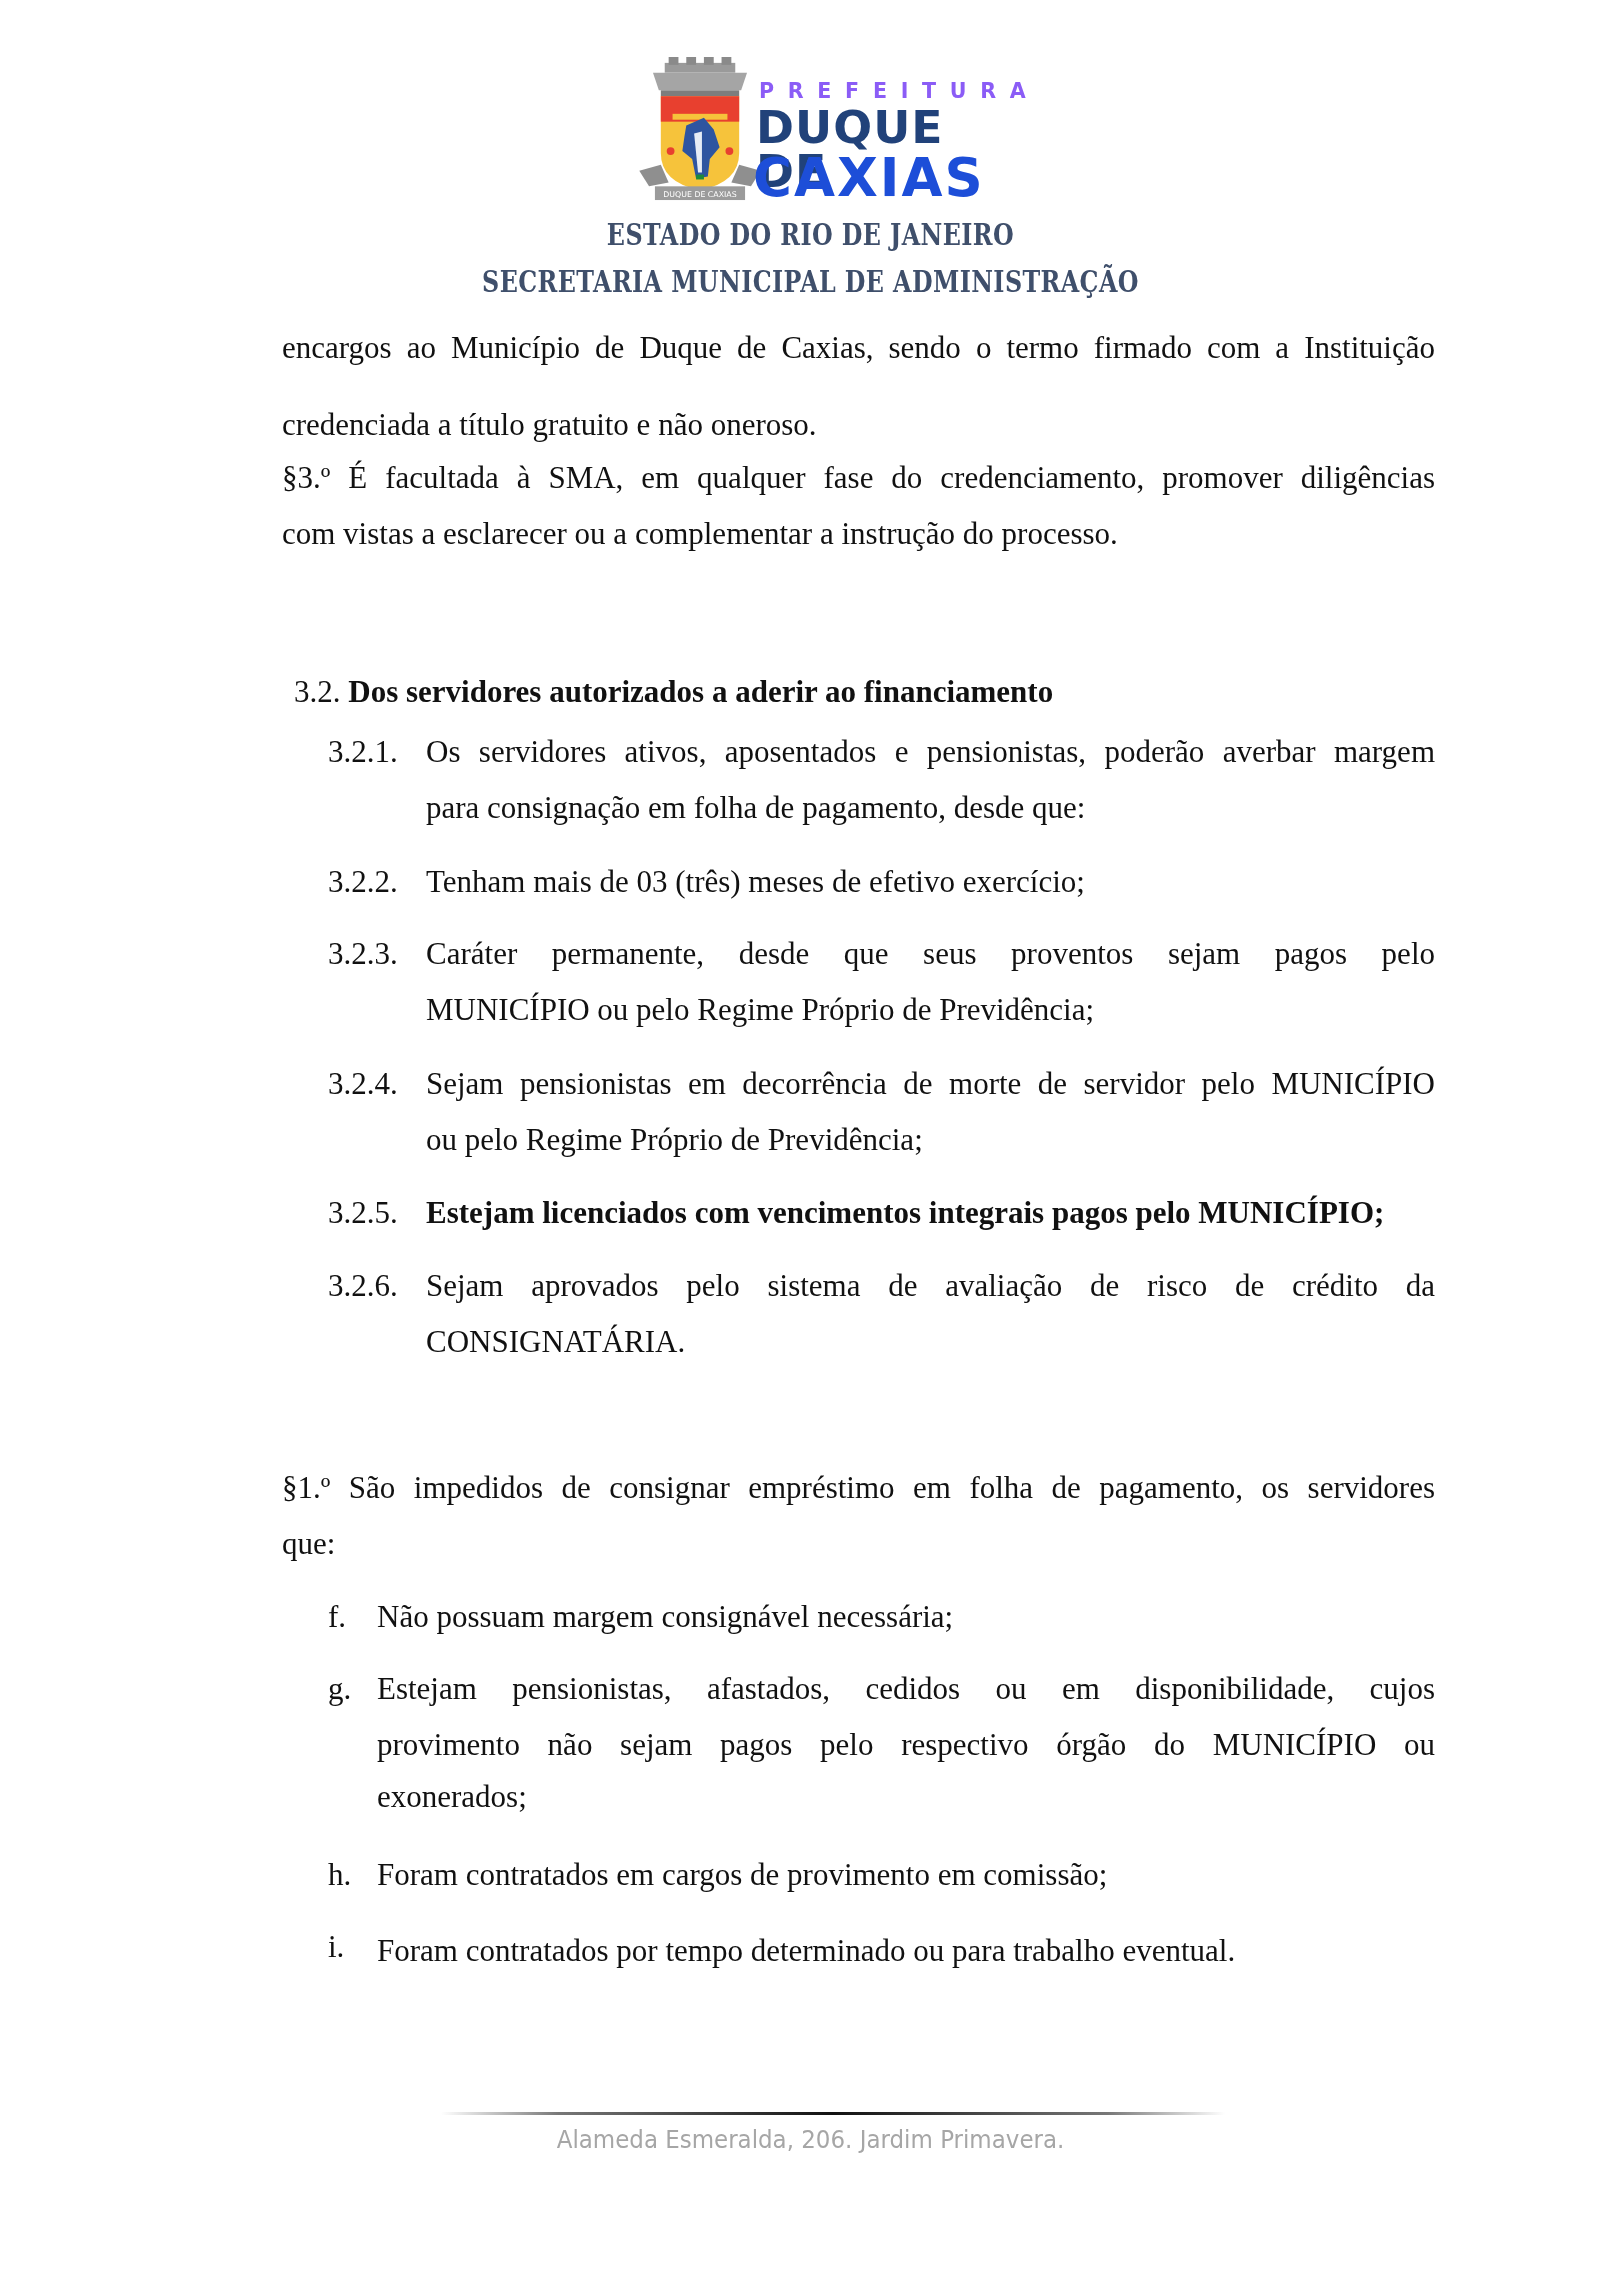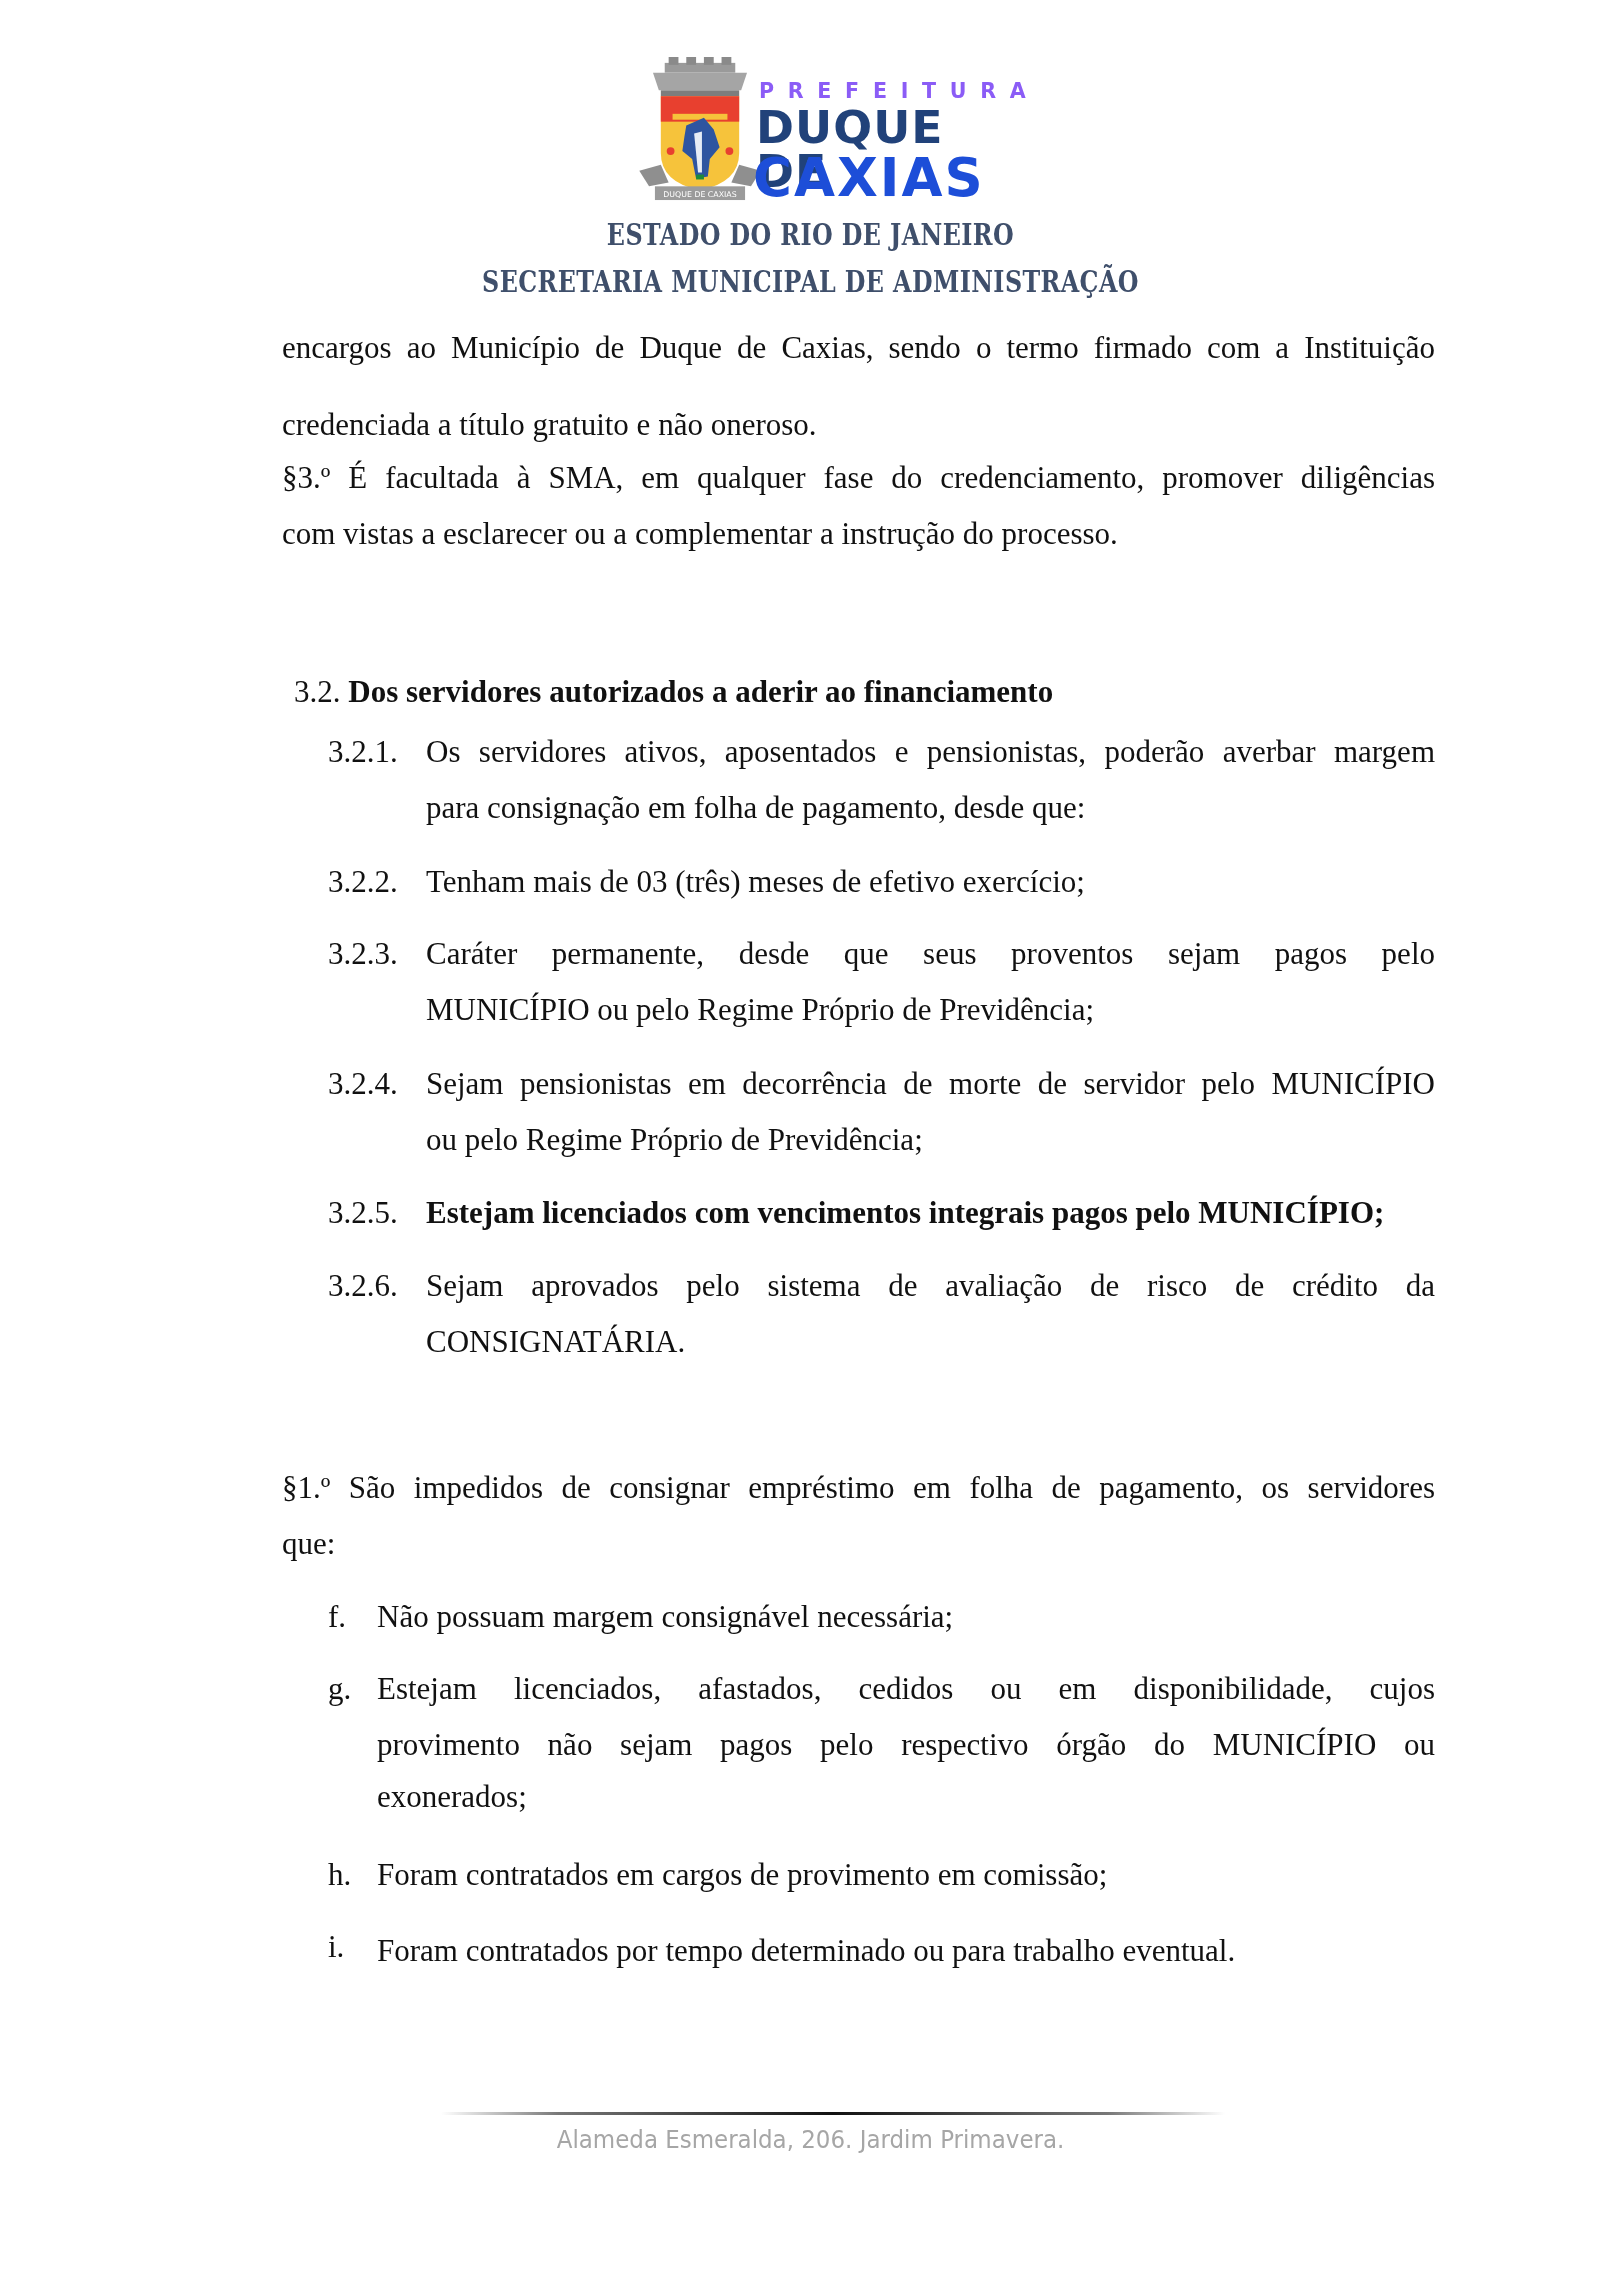--- a/index.html
+++ b/index.html
@@ -126,21 +126,21 @@
     <div class="p justify-all" style="top:1460px;">§1.º São impedidos de consignar empréstimo em folha de pagamento, os servidores</div>
     <div class="p" style="top:1516px;">que:</div>
 
     <div class="li" style="top:1589px;">
       <span class="mk">f.</span>
       <div class="txt" style="top:0;">Não possuam margem consignável necessária;</div>
     </div>
 
     <div class="li" style="top:1661px;">
       <span class="mk">g.</span>
-      <div class="txt" style="top:0; text-align-last: justify;">Estejam licenciados, afastados, cedidos ou em disponibilidade, cujos</div>
+      <div class="txt" style="top:0; text-align-last: justify;">Estejam pensionistas, afastados, cedidos ou em disponibilidade, cujos</div>
       <div class="txt" style="top:56px; text-align-last: justify;">provimento não sejam pagos pelo respectivo órgão do MUNICÍPIO ou</div>
       <div class="txt" style="top:108px;">exonerados;</div>
     </div>
 
     <div class="li" style="top:1847px;">
       <span class="mk">h.</span>
       <div class="txt" style="top:0;">Foram contratados em cargos de provimento em comissão;</div>
     </div>
 
     <div class="li" style="top:1919px;">

